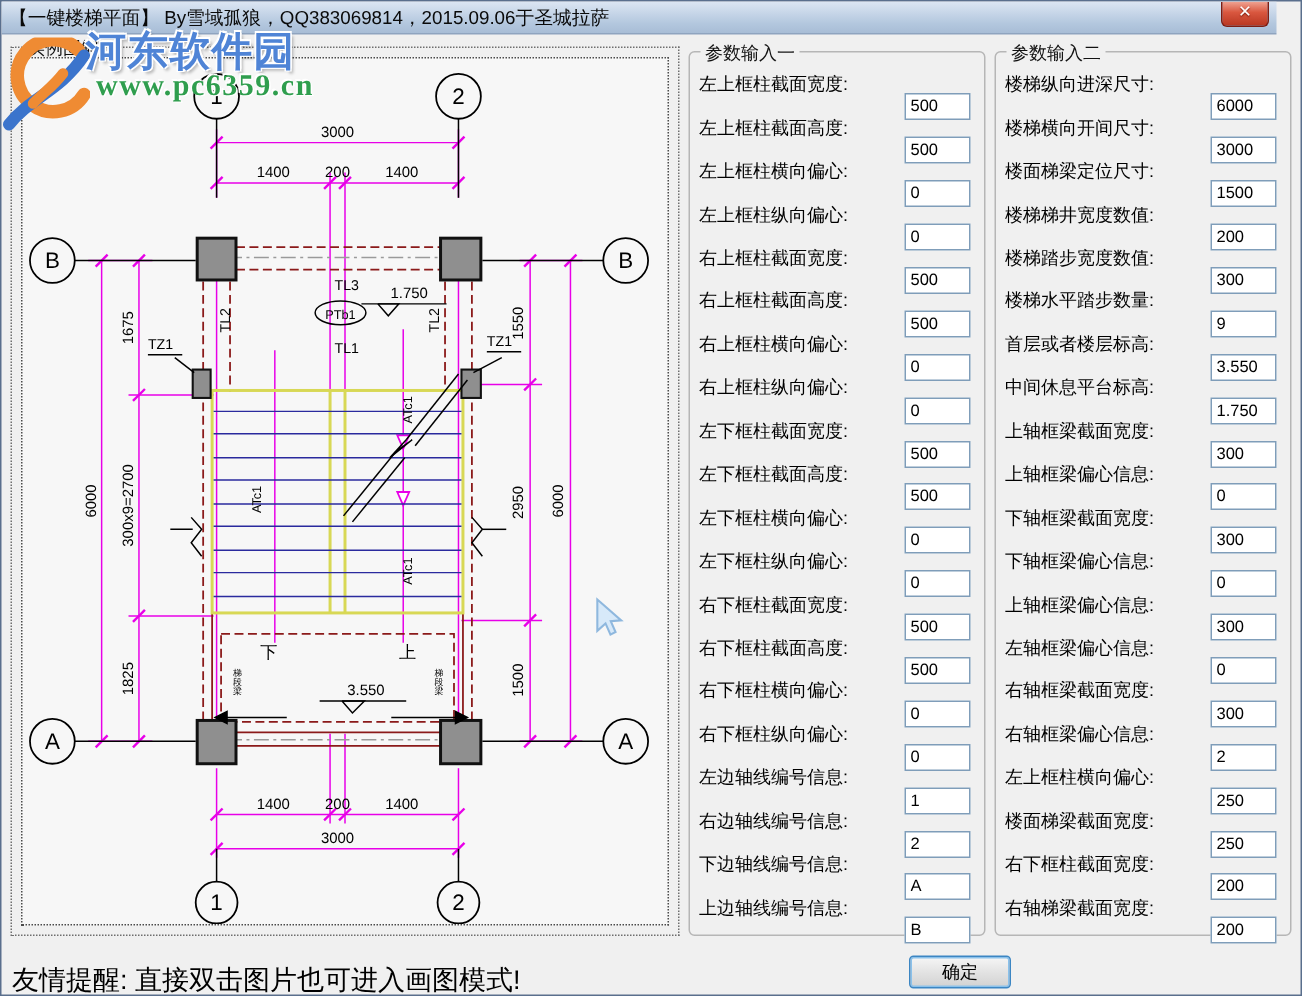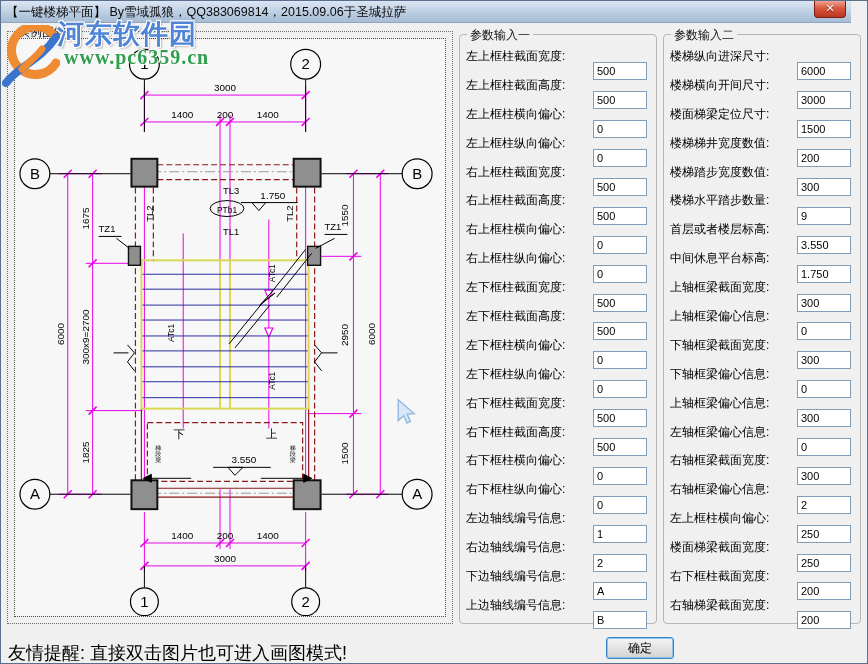--- a/index.html
+++ b/index.html
@@ -22,21 +22,21 @@
   .gb-preview{left:6px;top:30px;width:446px;height:593px;border:1px dotted #6e6e6e;border-radius:0;}
   .canvas{position:absolute;left:6px;top:6px;width:432px;height:579px;box-sizing:border-box;
           background:#f7f7f7;border:1px dotted #4a4a4a;}
   .canvas svg{display:block;width:100%;height:100%;}
   .gb-params1{left:458px;top:33px;width:198px;height:590px;}
   .gb-params2{left:662px;top:33px;width:198px;height:590px;}
   .rows{position:absolute;left:0;right:0;top:7px;}
   .field-row{height:28.9px;display:flex;align-items:center;justify-content:space-between;
              padding:0 9px 0 6px;}
   .field-label{font-size:12px;color:#000;white-space:nowrap;}
-  .field-input{width:54px;height:18px;box-sizing:border-box;border:1px solid #7f9db9;
+  .field-input{width:44px;height:18px;box-sizing:border-box;border:1px solid #7f9db9;
                background:#fff;font-size:11px;font-family:"Liberation Sans","DejaVu Sans",sans-serif;
                padding:0 3px;color:#000;margin-top:30px;}
   
   .hint{position:absolute;left:7px;top:640px;font-size:18px;color:#000;white-space:nowrap;}
   .btn{position:absolute;top:636px;height:22px;box-sizing:border-box;font-size:12px;color:#000;
        background:linear-gradient(#f6f6f6,#e3e3e3 50%,#d2d2d2);border:1px solid #8e8e8e;
        border-radius:3px;cursor:pointer;font-family:inherit;}
   .btn-ok{left:605px;width:68px;border:1px solid #3c86c3;box-shadow:inset 0 0 0 1px #8bc1ea;}
   .btn-cancel{left:702px;width:55px;margin-top:36px;}
   

